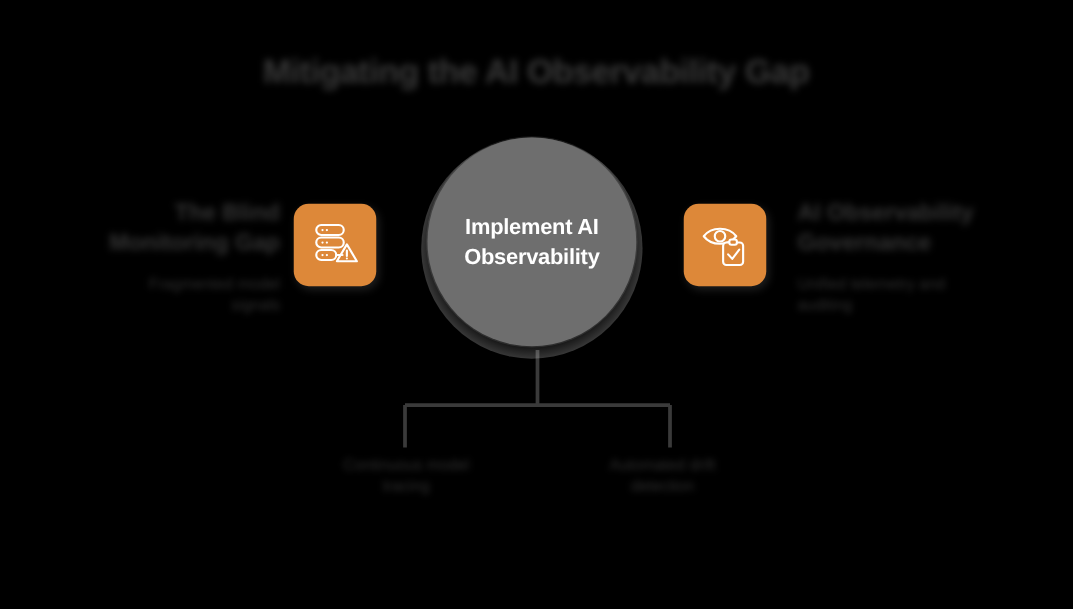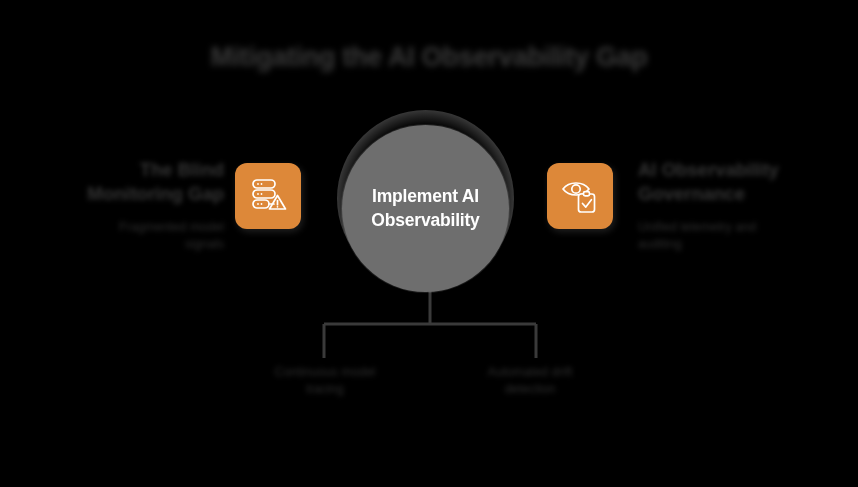--- a/index.html
+++ b/index.html
@@ -49,21 +49,21 @@
     height: 177px;
     border-radius: 50%;
     background: radial-gradient(circle,
       rgba(255,255,255,0.00) 58%,
       rgba(255,255,255,0.34) 78%,
       rgba(255,255,255,0.00) 96%);
   }
   .hub {
     position: absolute;
     left: 342px;
-    top: 125px;
+    top: 110px;
     width: 167px;
     height: 167px;
     border-radius: 50%;
     background: #6e6e6e;
     display: flex;
     align-items: center;
     justify-content: center;
     box-shadow: 0 0 0 1px rgba(255,255,255,0.10);
   }
   .hub-label {

